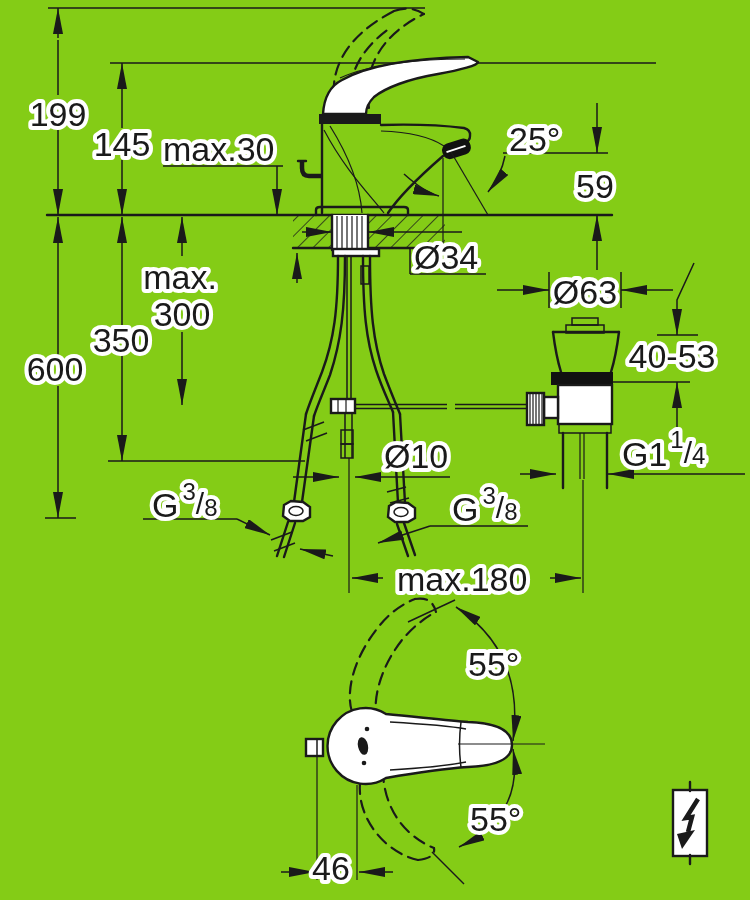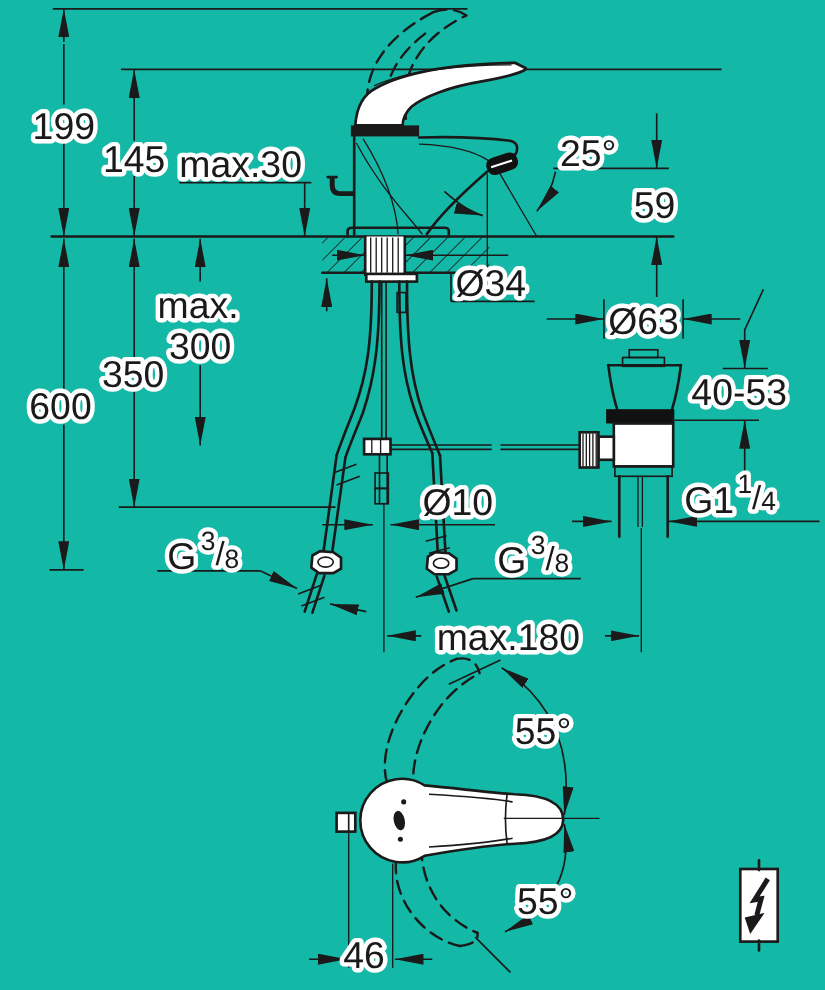--- a/index.html
+++ b/index.html
@@ -1,16 +1,16 @@
 <!DOCTYPE html>
 <html><head>
 <meta charset="utf-8">
 <style>
   html,body{margin:0;padding:0;background:#fff;}
-  .stage{position:relative;width:750px;height:900px;background:#14b8a6;overflow:hidden;
+  .stage{position:relative;width:750px;height:900px;background:#84cc16;overflow:hidden;
          font-family:"Liberation Sans", sans-serif;}
   svg{position:absolute;left:0;top:0;}
   text{fill:#1a1a1a;font-family:"Liberation Sans", sans-serif;font-size:34px;
        paint-order:stroke fill;stroke:#ffffff;stroke-width:8px;stroke-linejoin:round;}
   .thin{stroke:#1a1a1a;stroke-width:1.5;fill:none;}
   .hair{stroke:#1a1a1a;stroke-width:1.2;fill:none;}
   .main{stroke:#1a1a1a;stroke-width:2.4;fill:none;stroke-linecap:round;}
   .mainw{stroke:#1a1a1a;stroke-width:2.4;fill:#ffffff;}
   .dash{stroke:#1a1a1a;stroke-width:2.2;fill:none;stroke-dasharray:12 7;stroke-linecap:round;}
   .fs24{font-size:24px;} .fs30{font-size:30px;}

